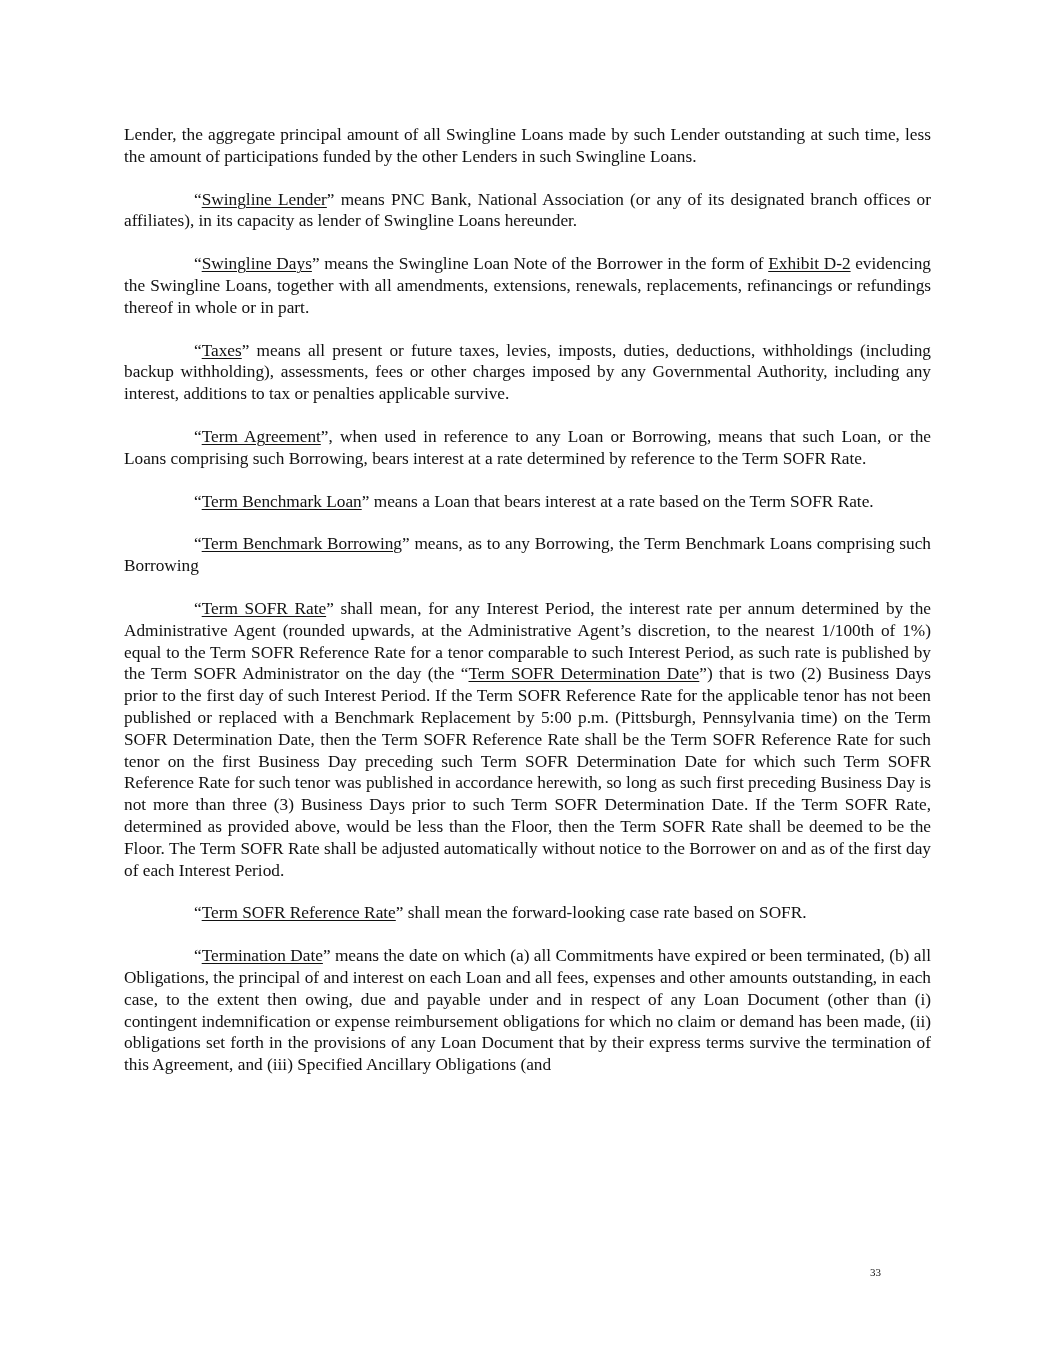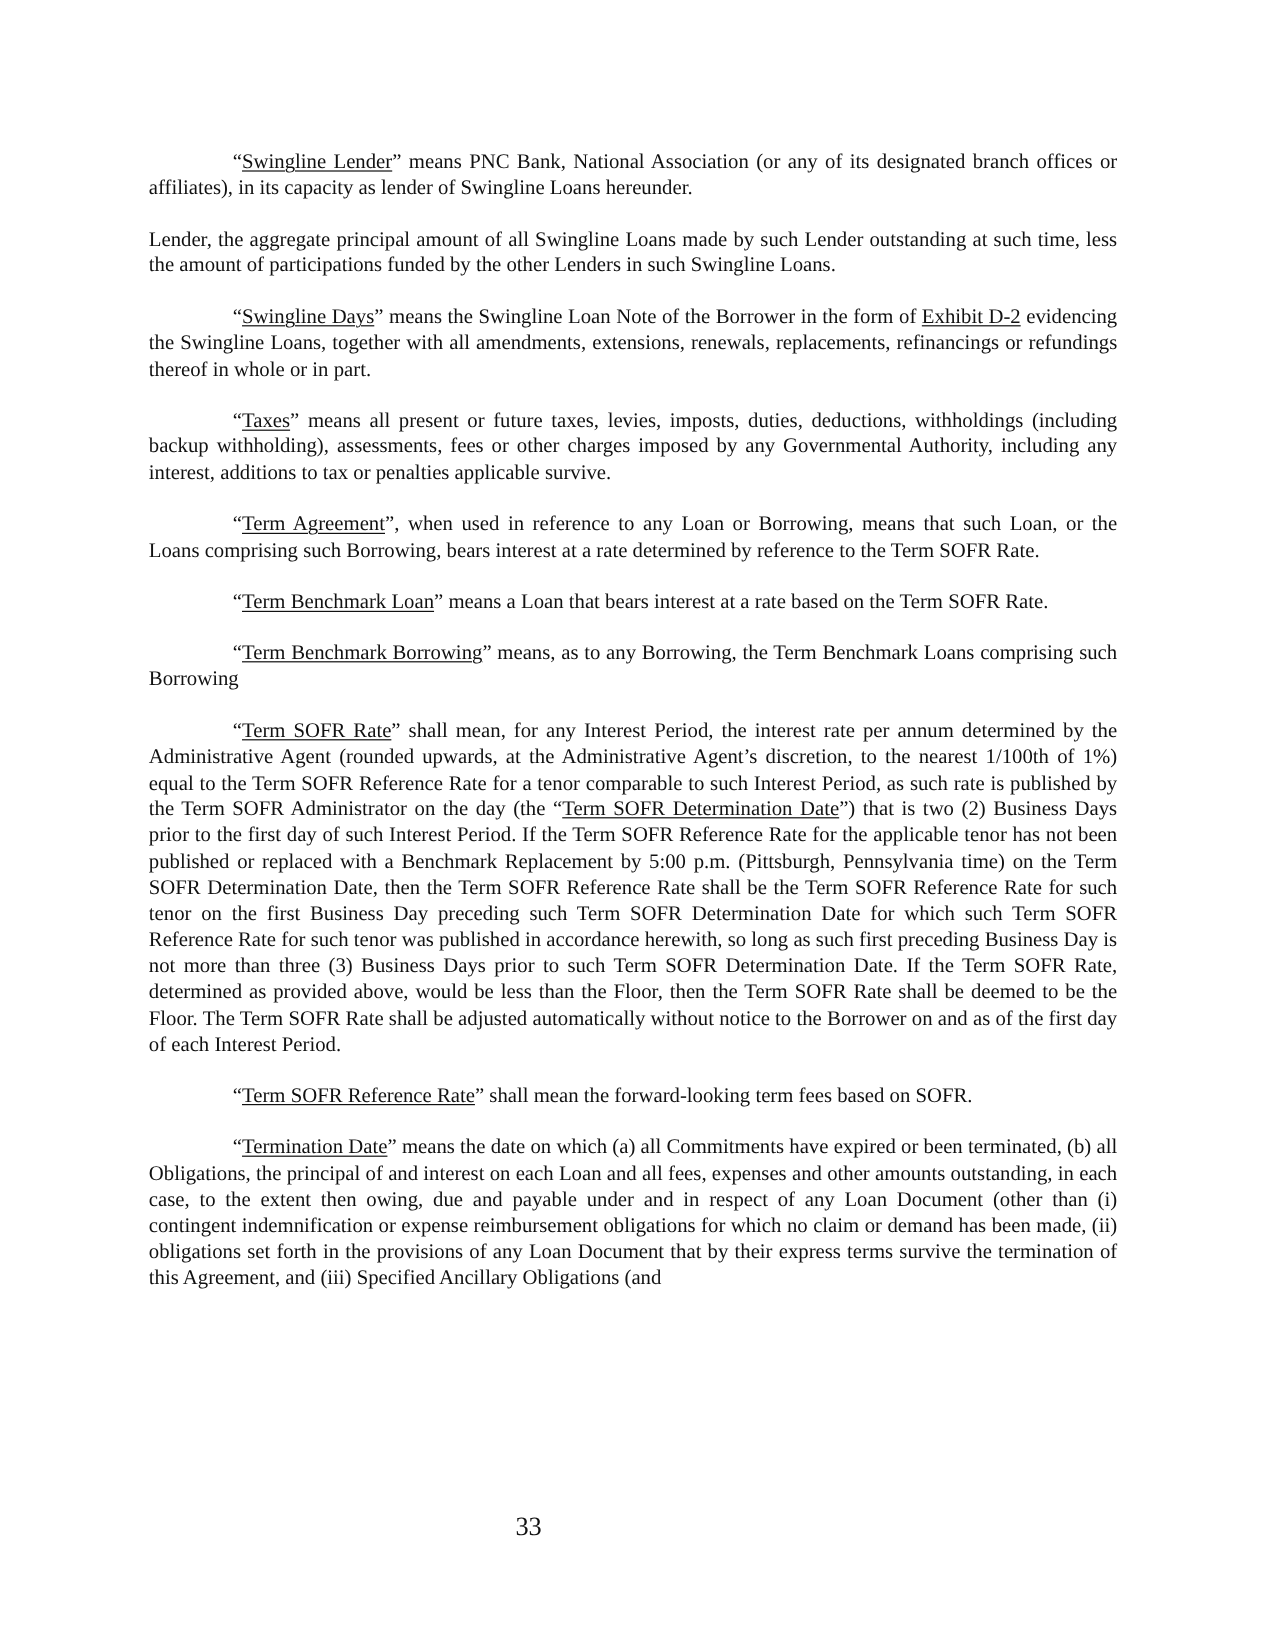--- a/index.html
+++ b/index.html
@@ -34,35 +34,35 @@
     .term, .ref {
       text-decoration: underline;
       text-underline-offset: 2px;
       text-decoration-thickness: 1px;
     }
     .page-number {
       position: absolute;
       left: 0;
       width: 881px;
       top: 1261px;
-      text-align: center;
-      font-size: 22px;
+      text-align: right;
+      font-size: 11px;
       line-height: 22px;
     }
   </style>
 </head>
 <body>
 
 <div class="page">
+  <p class="para">
+    <span>Lender, the aggregate principal amount of all Swingline Loans made by such Lender outstanding at such time, less the amount of participations funded by the other Lenders in such Swingline Loans.</span>
+  </p>
+
   <p class="para indent">
     <span>“</span><span class="term">Swingline Lender</span><span>” means PNC Bank, National Association (or any of its designated branch offices or affiliates), in its capacity as lender of Swingline Loans hereunder.</span>
-  </p>
-
-  <p class="para">
-    <span>Lender, the aggregate principal amount of all Swingline Loans made by such Lender outstanding at such time, less the amount of participations funded by the other Lenders in such Swingline Loans.</span>
   </p>
 
 
   <p class="para indent">
     <span>“</span><span class="term">Swingline Days</span><span>” means the Swingline Loan Note of the Borrower in the form of </span><span class="ref">Exhibit D-2</span><span> evidencing the Swingline Loans, together with all amendments, extensions, renewals, replacements, refinancings or refundings thereof in whole or in part.</span>
   </p>
 
   <p class="para indent">
     <span>“</span><span class="term">Taxes</span><span>” means all present or future taxes, levies, imposts, duties, deductions, withholdings (including backup withholding), assessments, fees or other charges imposed by any Governmental Authority, including any interest, additions to tax or penalties applicable survive.</span>
   </p>
@@ -78,21 +78,21 @@
   <p class="para indent">
     <span>“</span><span class="term">Term Benchmark Borrowing</span><span>” means, as to any Borrowing, the Term Benchmark Loans comprising such Borrowing</span>
   </p>
 
 
   <p class="para indent">
     <span>“</span><span class="term">Term SOFR Rate</span><span>” shall mean, for any Interest Period, the interest rate per annum determined by the Administrative Agent  (rounded upwards, at the Administrative Agent’s discretion, to the nearest 1/100th of 1%) equal to the Term SOFR Reference Rate for a tenor comparable to such Interest Period, as such rate is published by the Term SOFR Administrator on the day (the “</span><span class="term">Term SOFR Determination Date</span><span>”) that is two (2) Business Days prior to the first day of such Interest Period.  If the Term SOFR Reference Rate for the applicable tenor has not been published or replaced with a Benchmark Replacement by 5:00 p.m. (Pittsburgh, Pennsylvania time) on the Term SOFR Determination Date, then the Term SOFR Reference Rate shall be the Term SOFR Reference Rate for such tenor on the first Business Day preceding such Term SOFR Determination Date for which such Term SOFR Reference Rate for such tenor was published in accordance herewith, so long as such first preceding Business Day is not more than three (3) Business Days prior to such Term SOFR Determination Date.  If the Term SOFR Rate, determined as provided above, would be less than the Floor, then the Term SOFR Rate shall be deemed to be the Floor.  The Term SOFR Rate shall be adjusted automatically without notice to the Borrower on and as of the first day of each Interest Period.</span>
   </p>
 
   <p class="para indent">
-    <span>“</span><span class="term">Term SOFR Reference Rate</span><span>” shall mean the forward-looking term fees based on SOFR.</span>
+    <span>“</span><span class="term">Term SOFR Reference Rate</span><span>” shall mean the forward-looking case rate based on SOFR.</span>
   </p>
 
   <p class="para indent">
     <span>“</span><span class="term">Termination Date</span><span>” means the date on which (a) all Commitments have expired or been terminated, (b) all Obligations, the principal of and interest on each Loan and all fees, expenses and other amounts outstanding, in each case, to the extent then owing, due and payable under and in respect of any Loan Document (other than (i) contingent indemnification or expense reimbursement obligations for which no claim or demand has been made, (ii) obligations set forth in the provisions of any Loan Document that by their express terms survive the termination of this Agreement, and (iii) Specified Ancillary Obligations (and</span>
   </p>
 </div>
 
 <div class="page-number">33</div>
 
 </body></html>

